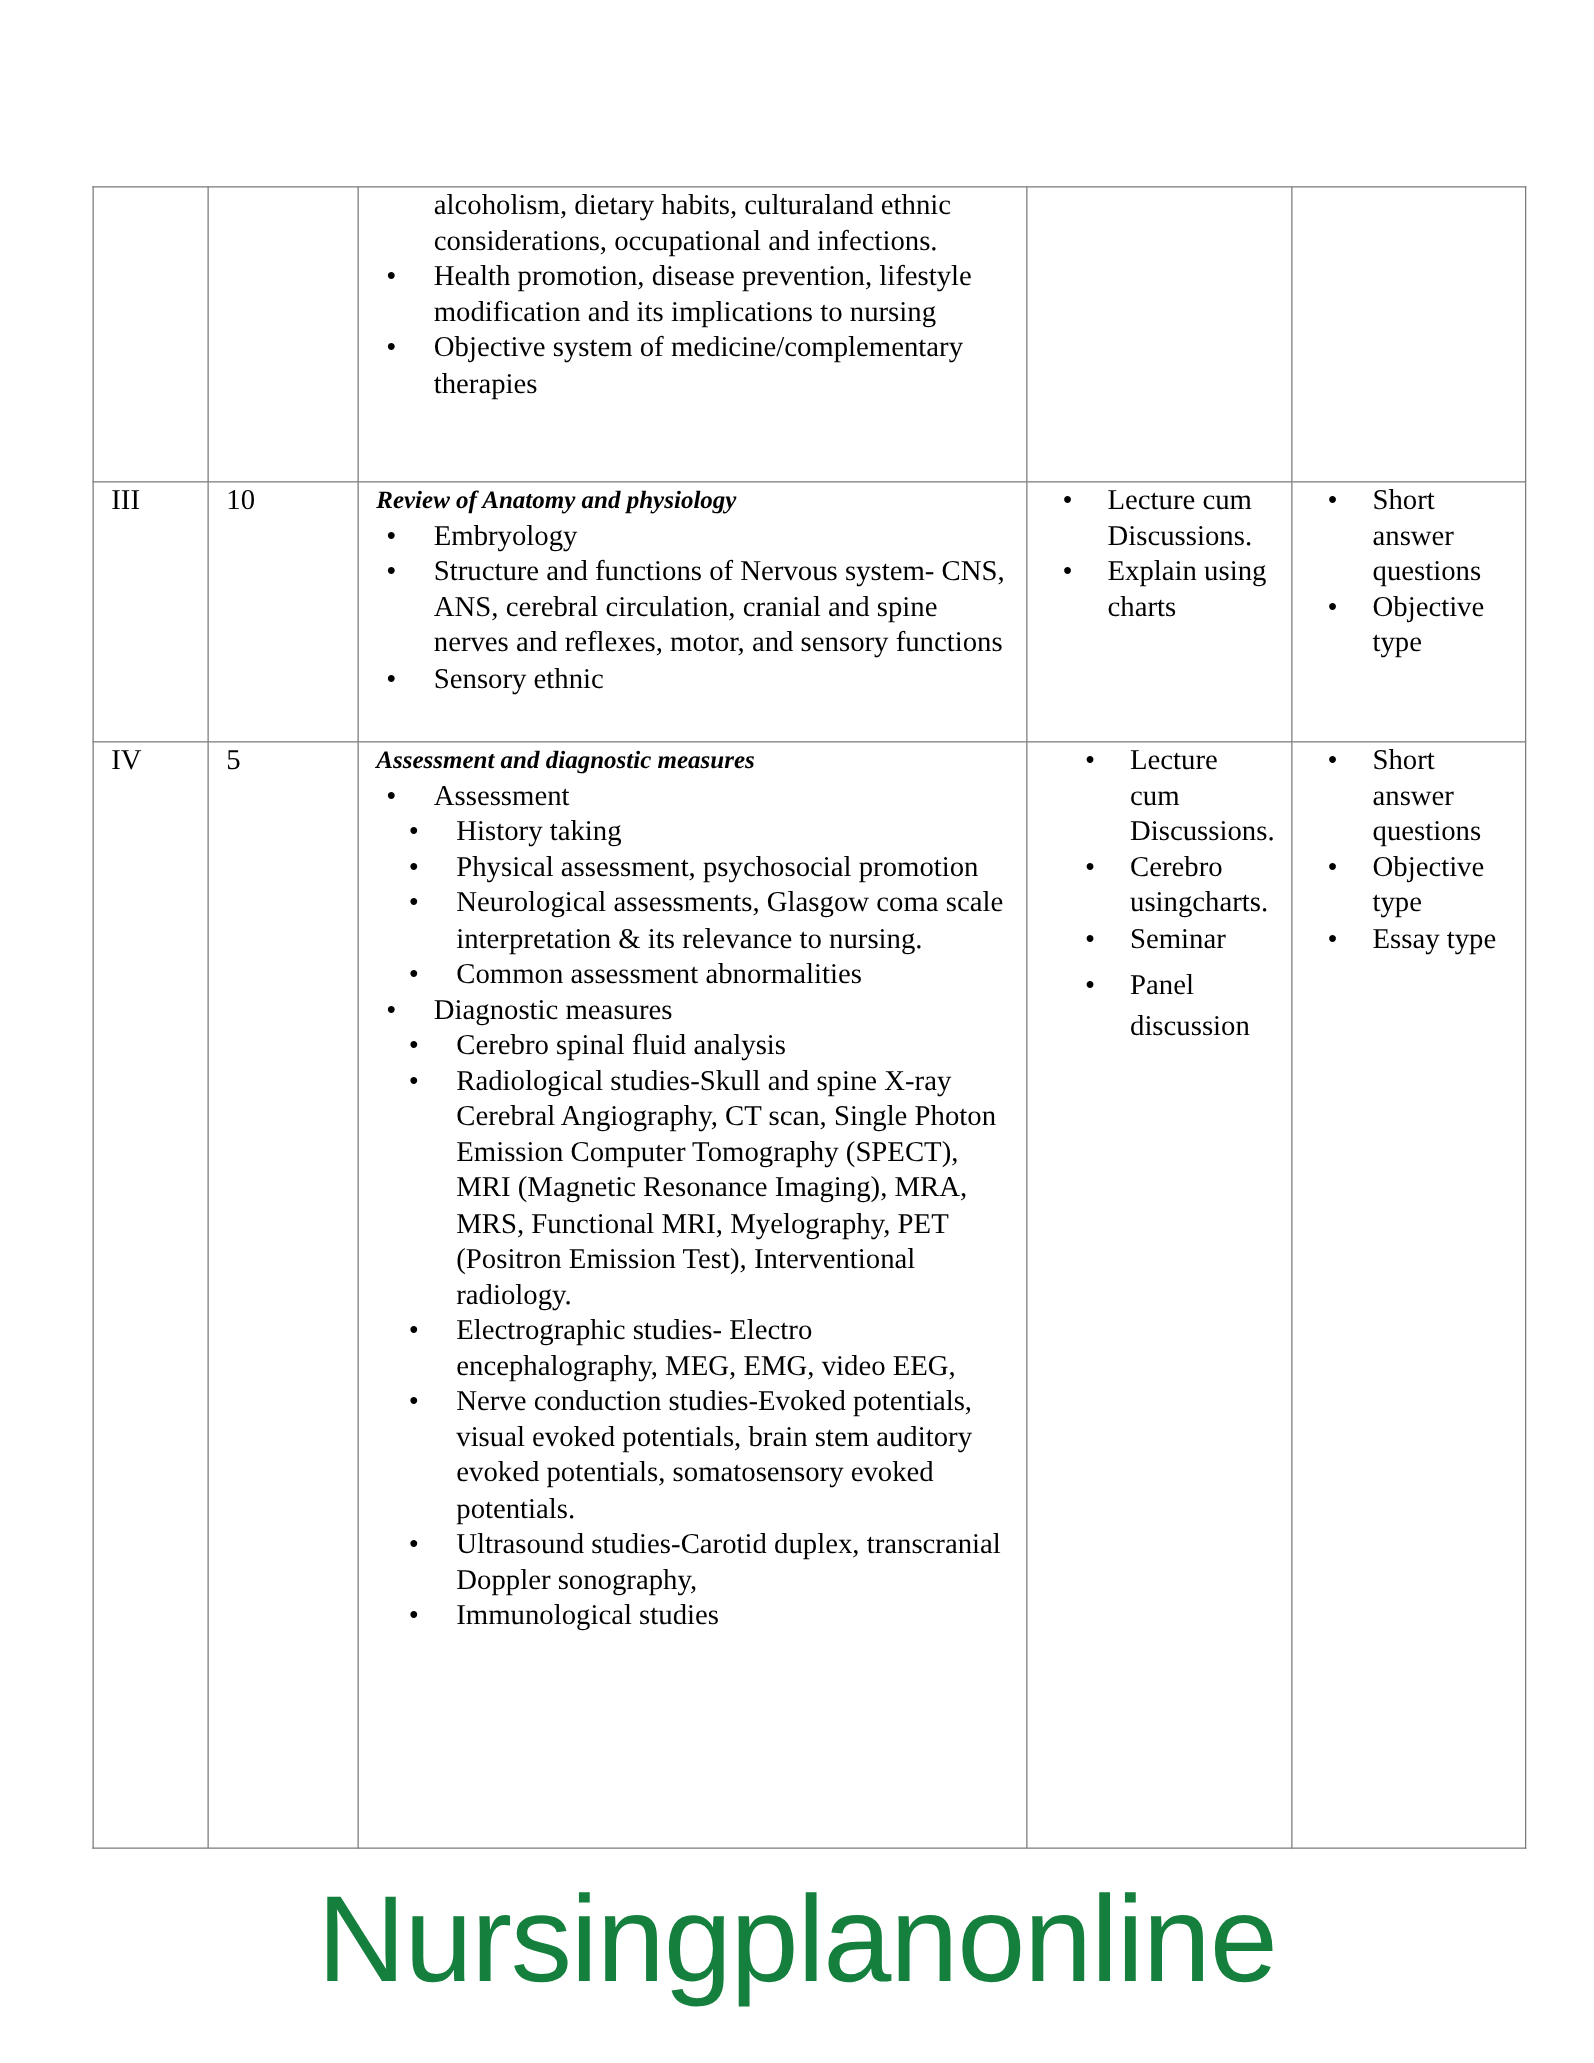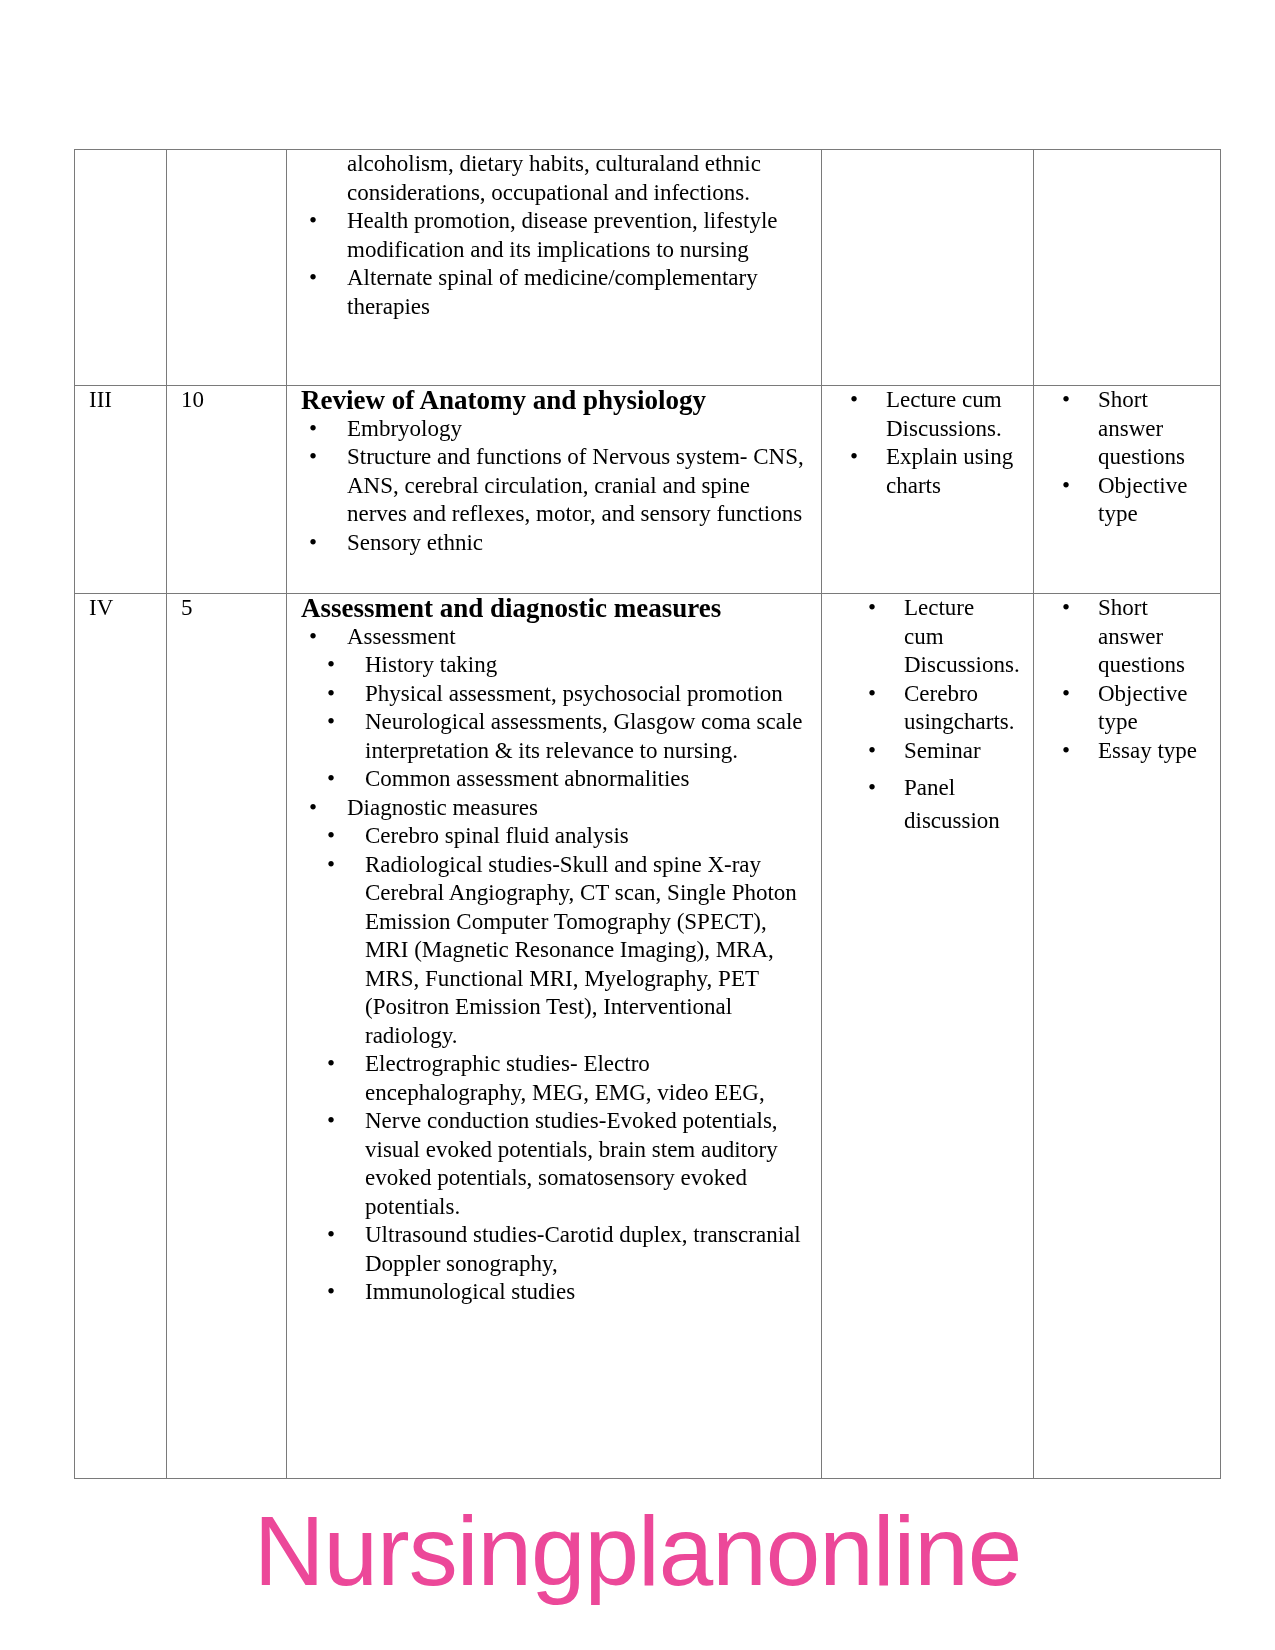--- a/index.html
+++ b/index.html
@@ -7,39 +7,39 @@
       font-family: "Liberation Serif", "DejaVu Serif", serif; color: #000; }
     table.syl { position: absolute; left: 74px; top: 149px; border-collapse: collapse;
       table-layout: fixed; width: 1146px; font-size: 23px; line-height: 28.5px; }
     table.syl td { border: 1.5px solid #7a7a7a; vertical-align: top; padding: 0 14px; }
     col.c1 { width: 92px; } col.c2 { width: 120px; } col.c3 { width: 535px; }
     col.c4 { width: 212px; } col.c5 { width: 187px; }
     tr.r1 td { height: 235px; }
     tr.r2 td { height: 207px; }
     tr.r3 td { height: 884px; }
     td.content { padding-left: 12px; padding-right: 8px; }
-    .heading { font-weight: bold; font-size: 27px; }
+    .heading { font-weight: bold; font-size: 20px; font-style: italic; }
     ul { margin: 0; padding: 0; list-style: none; }
     li { position: relative; }
     ul.l1 > li { padding-left: 46px; }
     ul.l1 > li::before { content: "\2022"; position: absolute; left: 8px; top: 0; }
     ul.l2 > li { padding-left: 64px; }
     ul.l2 > li::before { content: "\2022"; position: absolute; left: 26px; top: 0; }
     ul.cont > li.cont { padding-left: 46px; }
     ul.cont > li.cont::before { content: ""; }
     td.m ul li { padding-left: 50px; }
     td.m ul li::before { content: "\2022"; position: absolute; left: 14px; top: 0; }
     td.m ul.indent li { padding-left: 68px; }
     td.m ul.indent li::before { left: 32px; }
     td.m ul.spaced li.panel { margin-top: 6px; line-height: 33px; }
     td.m { padding-left: 4px; padding-top: 2px; }
     td.num { padding-top: 2px; padding-left: 10px; }
     .watermark { position: absolute; left: 0; width: 1275px; top: 1496px; text-align: center;
       font-family: "Liberation Sans", "DejaVu Sans", sans-serif; font-size: 98px;
-      color: #ec4899; letter-spacing: -1px; line-height: 110px; }
+      color: #15803d; letter-spacing: -1px; line-height: 110px; }
   </style>
 </head>
 <body>
 
 <table class="syl">
   <colgroup>
       <col class="c1">
       <col class="c2">
       <col class="c3">
       <col class="c4">
@@ -49,21 +49,21 @@
 
     <tr class="r1">
       <td class="num"></td>
       <td class="num"></td>
       <td class="content">
         <ul class="l1 cont">
           <li class="cont">alcoholism, dietary habits, culturaland ethnic considerations, occupational and infections.</li>
         </ul>
         <ul class="l1">
           <li>Health promotion, disease prevention, lifestyle modification and its implications to nursing</li>
-          <li>Alternate spinal of medicine/complementary therapies</li>
+          <li>Objective system of medicine/complementary therapies</li>
         </ul>
       </td>
       <td class="m"></td>
       <td class="m"></td>
     </tr>
 
     <tr class="r2">
       <td class="num">III</td>
       <td class="num">10</td>
       <td class="content">

